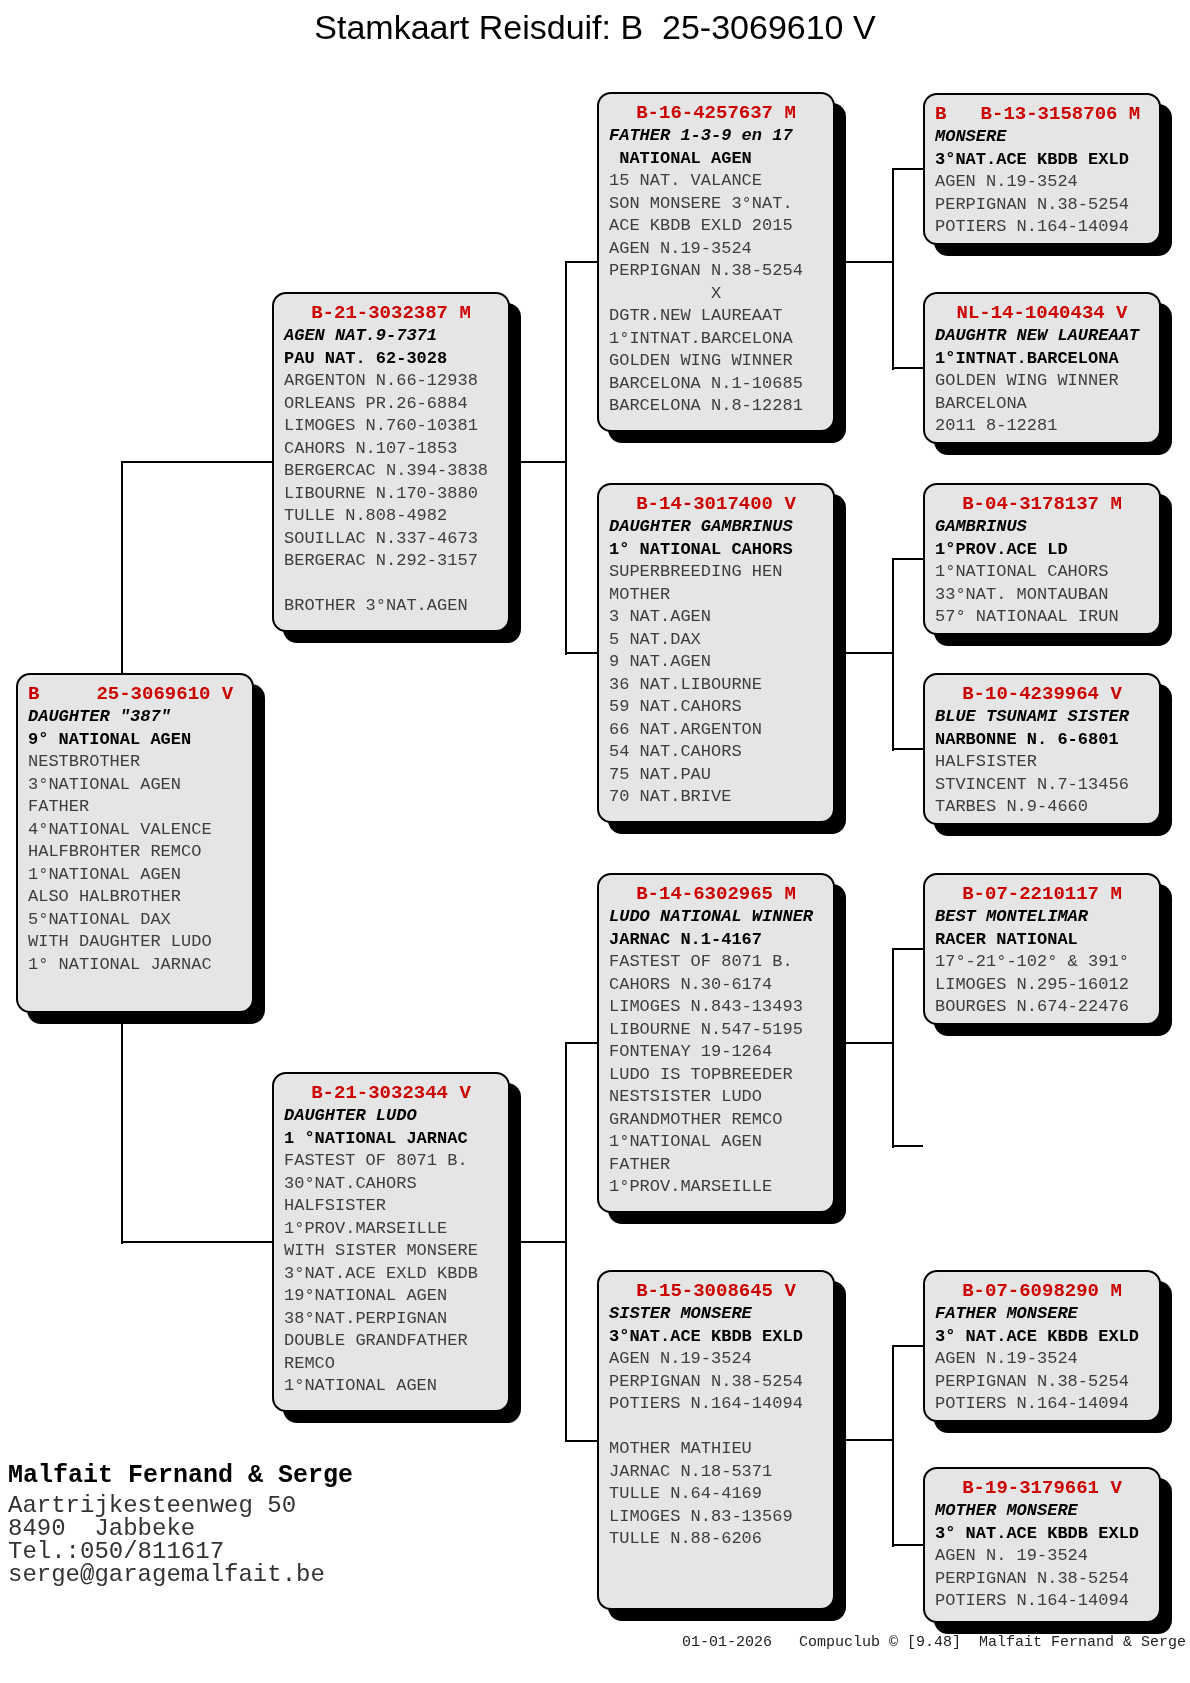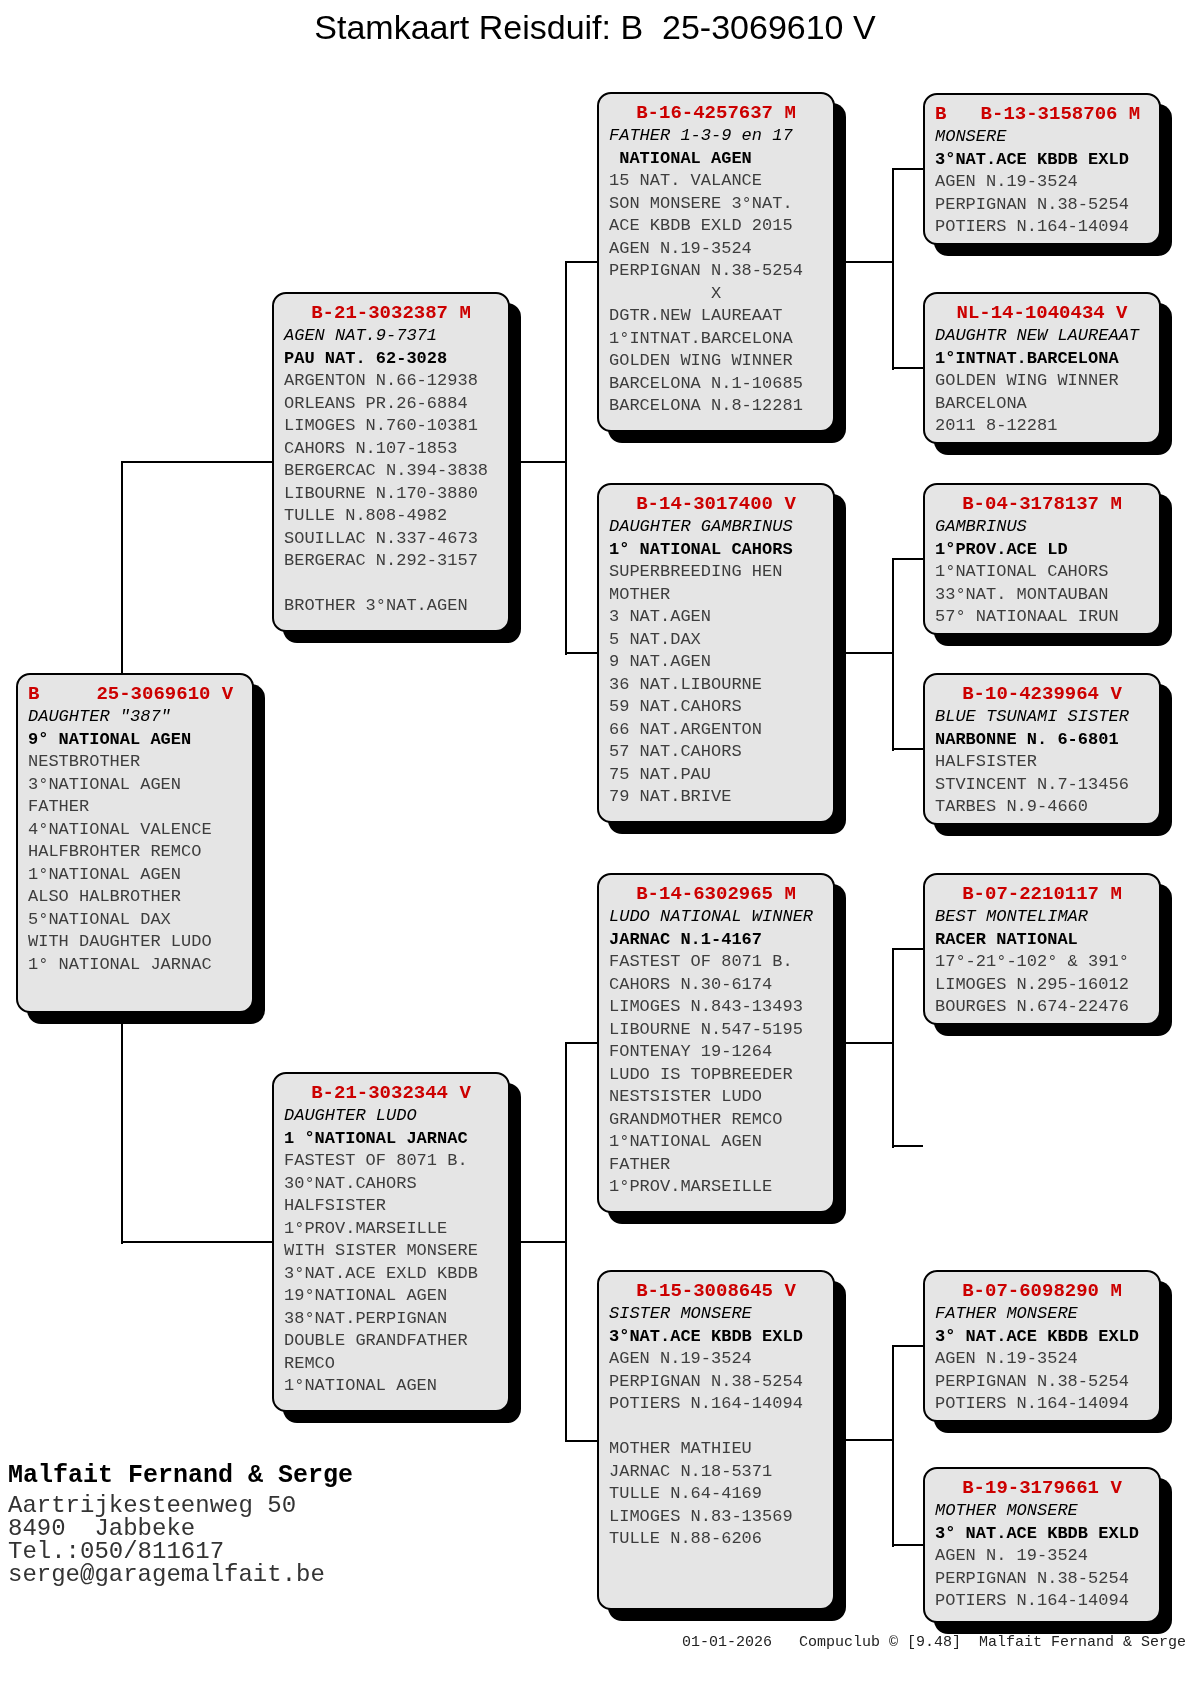--- a/index.html
+++ b/index.html
@@ -22,21 +22,21 @@
     padding:7px 10px 5px 10px; z-index:2;
   }
   .pbox-title {
     font-size:19px; font-weight:700; line-height:24px;
     color:var(--ring-red); text-align:center; white-space:pre;
   }
   .pbox-title.tleft { text-align:left; }
   .pbox-body .ln {
     font-size:17px; line-height:22.5px; color:#3d3d3d; white-space:pre;
   }
-  .pbox-body .ln-bi { font-weight:400; font-style:italic; color:#000; }
+  .pbox-body .ln-bi { font-weight:700; font-style:italic; color:#000; }
   .pbox-body .ln-b  { font-weight:700; color:#000; }
   .pbox-body .ln-c  { text-align:center; }
   .cline { position:absolute; background:#000; z-index:1; }
   .breeder { position:absolute; left:8px; top:1458px; }
   .breeder-name {
     font-size:25px; font-weight:700; line-height:36px;
     color:#000; white-space:pre;
   }
   .breeder-addr .ln { font-size:24px; line-height:23px; color:#333; white-space:pre; }
   .footer {
@@ -167,23 +167,23 @@
         <div class="ln ln-bi">DAUGHTER GAMBRINUS</div>
         <div class="ln ln-b">1° NATIONAL CAHORS</div>
         <div class="ln ln-r">SUPERBREEDING HEN</div>
         <div class="ln ln-r">MOTHER</div>
         <div class="ln ln-r">3 NAT.AGEN</div>
         <div class="ln ln-r">5 NAT.DAX</div>
         <div class="ln ln-r">9 NAT.AGEN</div>
         <div class="ln ln-r">36 NAT.LIBOURNE</div>
         <div class="ln ln-r">59 NAT.CAHORS</div>
         <div class="ln ln-r">66 NAT.ARGENTON</div>
-        <div class="ln ln-r">57 NAT.CAHORS</div>
+        <div class="ln ln-r">54 NAT.CAHORS</div>
         <div class="ln ln-r">75 NAT.PAU</div>
-        <div class="ln ln-r">79 NAT.BRIVE</div>
+        <div class="ln ln-r">70 NAT.BRIVE</div>
       </div>
   </div>
   <div class="pbox" style="left:597px;top:873px;width:238px;height:340px">
     <div class="pbox-title">B-14-6302965 M</div>
     <div class="pbox-body">
         <div class="ln ln-bi">LUDO NATIONAL WINNER</div>
         <div class="ln ln-b">JARNAC N.1-4167</div>
         <div class="ln ln-r">FASTEST OF 8071 B.</div>
         <div class="ln ln-r">CAHORS N.30-6174</div>
         <div class="ln ln-r">LIMOGES N.843-13493</div>

